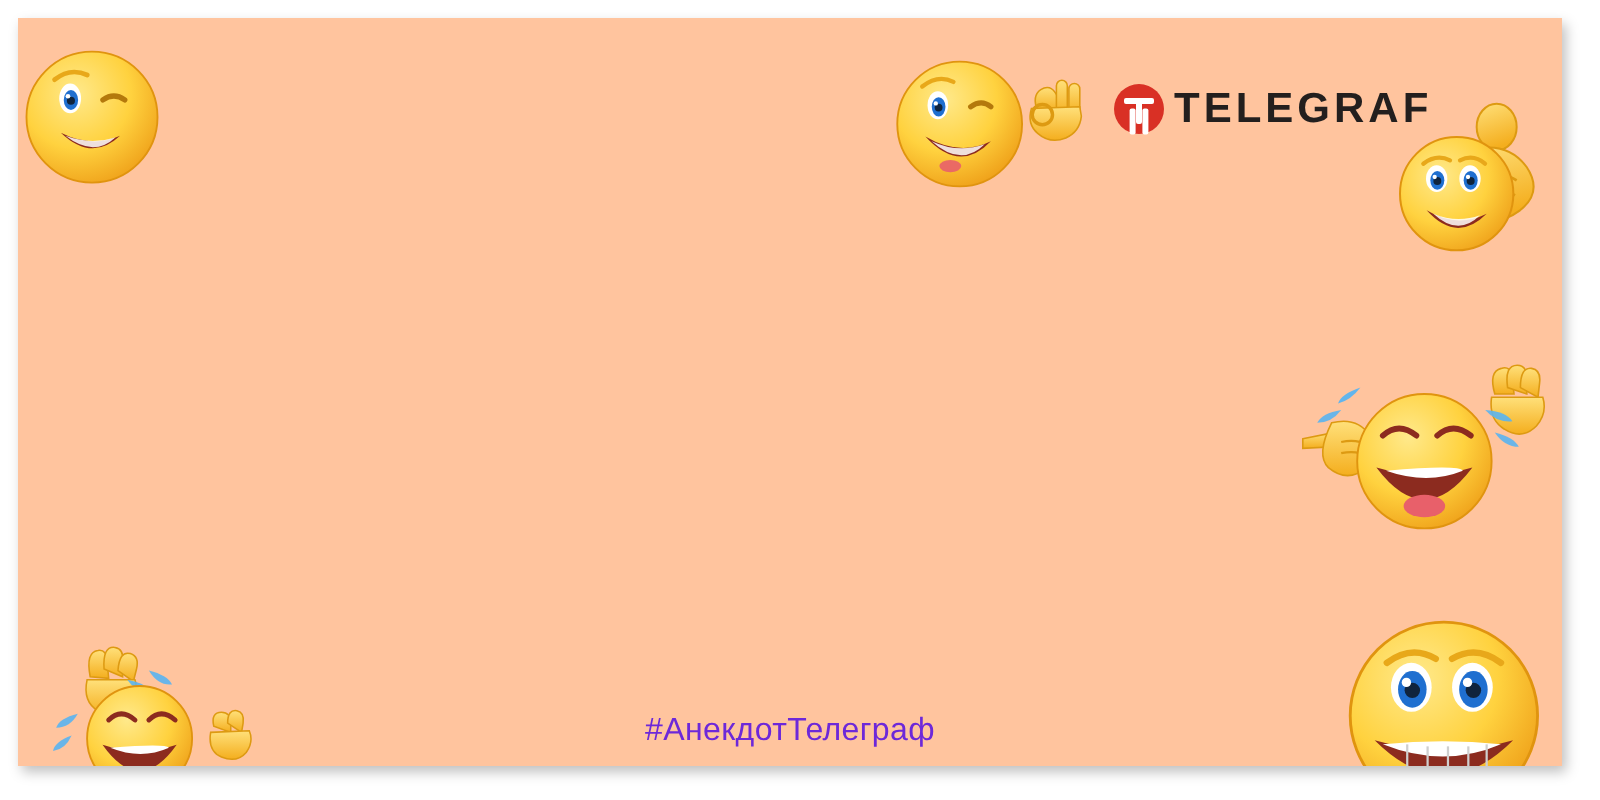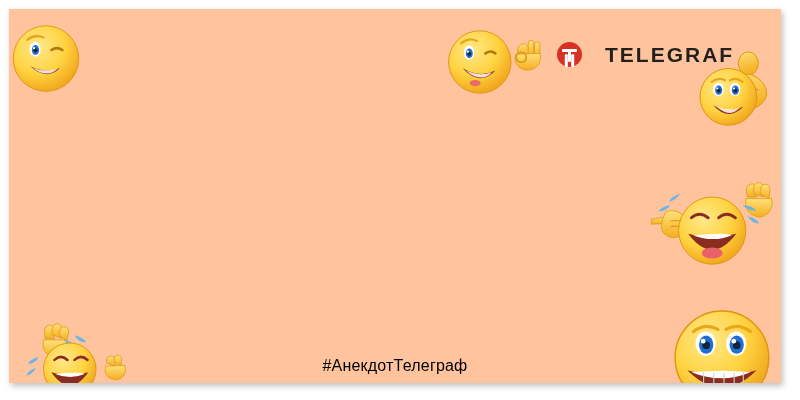--- a/index.html
+++ b/index.html
@@ -50,34 +50,34 @@
     white-space: pre-line;
   }
 
   
   .hashtag {
     position: absolute;
     left: 0;
     top: 348px;
     width: 772px;
     text-align: center;
-    color: #000000;
+    color: #6d28d9;
     font-size: 16px;
     font-weight: normal;
     letter-spacing: 0.2px;
   }
 
   
   .logo {
     position: absolute;
     left: 548px;
     top: 33px;
     display: flex;
     align-items: center;
-    gap: 23px;
+    gap: 5px;
   }
   .logo-badge {
     width: 25px;
     height: 25px;
     border-radius: 50%;
     background: #d93025;
     position: relative;
     flex: 0 0 auto;
   }
   

